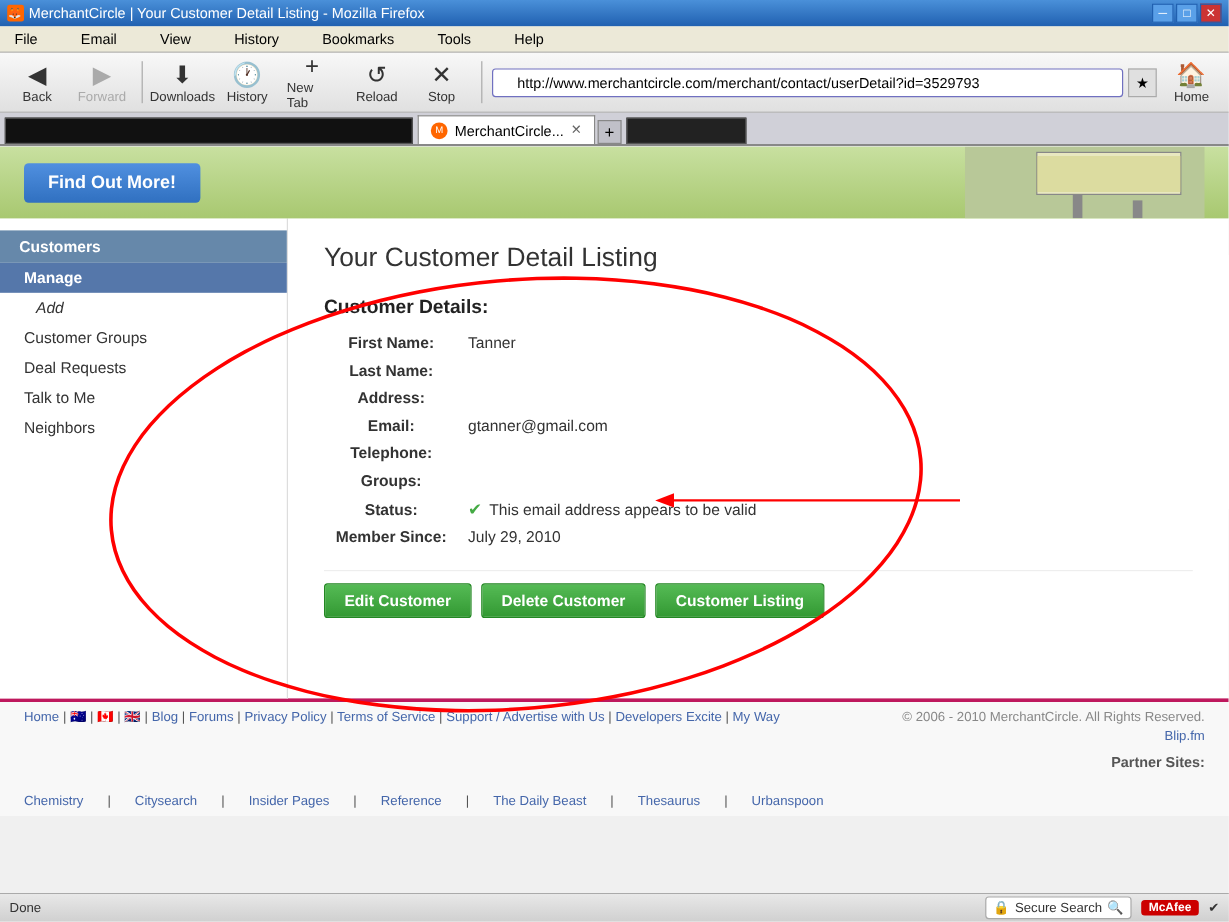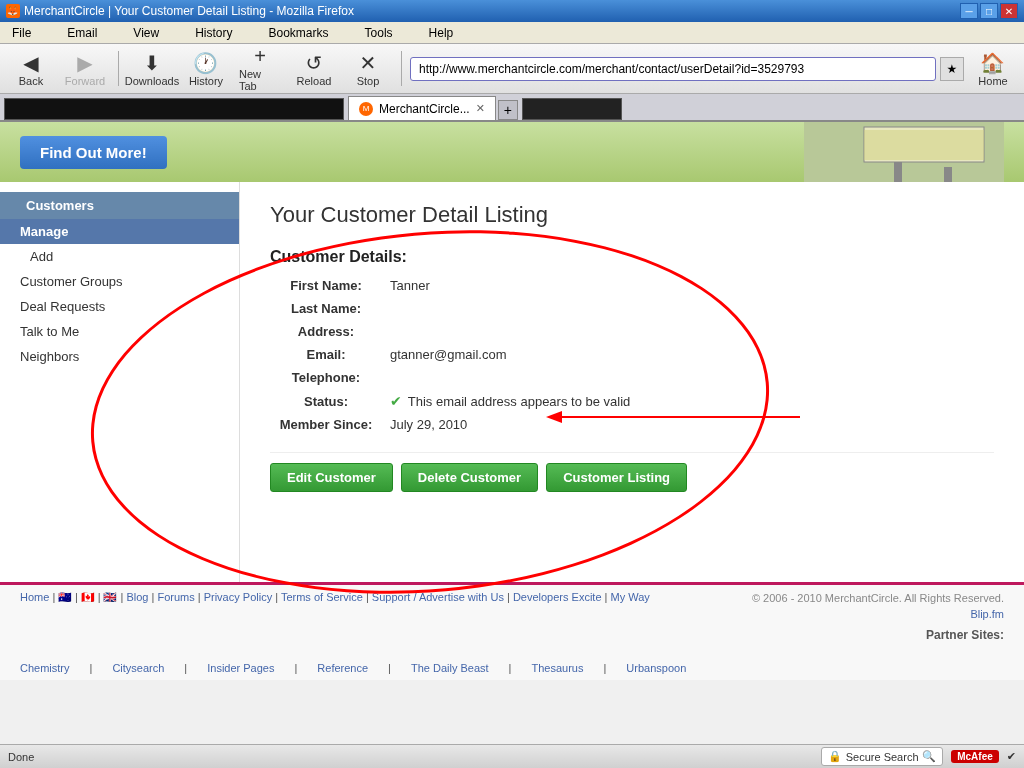--- a/index.html
+++ b/index.html
@@ -61,21 +61,21 @@
       flex: 1;
       display: flex;
       align-items: center;
       gap: 4px;
     }
     .address-bar {
       flex: 1;
       height: 24px;
       border: 1px solid #7070c0;
       border-radius: 3px;
-      padding: 0 8px;
+      padding: 0 20px;
       font-size: 12px;
       background: white;
       display: flex;
       align-items: center;
     }
     .go-btn { width: 24px; height: 24px; background: #e0e0e0; border: 1px solid #aaa; font-size: 12px; cursor: pointer; display: flex; align-items: center; justify-content: center; }
 
     
     .tab-bar {
       background: #d0d0d8;
@@ -159,36 +159,36 @@
     .sidebar {
       width: 240px;
       min-width: 240px;
       border-right: 1px solid #ddd;
       padding: 10px 0;
       background: white;
     }
     .sidebar-section-title {
       background: #6688aa;
       color: white;
-      padding: 6px 26px;
+      padding: 6px 16px;
       font-size: 13px;
       font-weight: bold;
     }
     .sidebar-item {
       padding: 5px 20px;
       font-size: 13px;
       cursor: pointer;
       color: #333;
     }
     .sidebar-item.active {
       background: #5577aa;
       color: white;
       font-weight: bold;
     }
-    .sidebar-item.sub { padding-left: 30px; }
+    .sidebar-item.sub { padding-left: 30px; font-style: italic; }
 
     
     .main-content {
       flex: 1;
       padding: 20px 30px;
       position: relative;
     }
     .page-title {
       font-size: 22px;
       color: #333;
@@ -446,20 +446,24 @@
               <line x1="280" y1="20" x2="30" y2="20" stroke="red" stroke-width="2" marker-end="url(#arr)"></line>
               <defs>
                 <marker id="arr" markerWidth="8" markerHeight="8" refX="6" refY="3" orient="auto">
                   <path d="M0,0 L0,6 L8,3 z" fill="red"></path>
                 </marker>
               </defs>
             </svg>
           </div>
           <div class="detail-row">
             <span class="detail-label">Telephone:</span>
+            <span class="detail-value"></span>
+          </div>
+          <div class="detail-row">
+            <span class="detail-label">Groups:</span>
             <span class="detail-value"></span>
           </div>
           <div class="detail-row">
             <span class="detail-label">Status:</span>
             <span class="status-valid">
               <span class="check-icon">✔</span>
               <span>This email address appears to be valid</span>
             </span>
           </div>
           <div class="detail-row">

